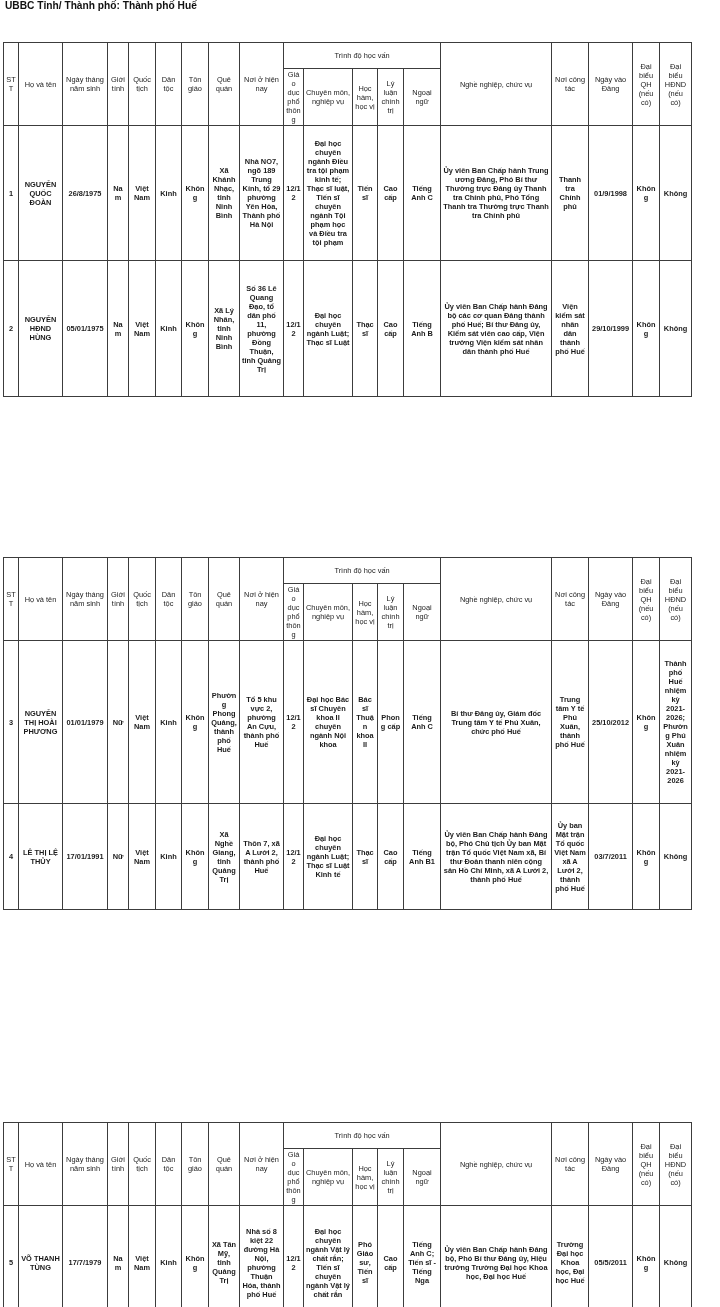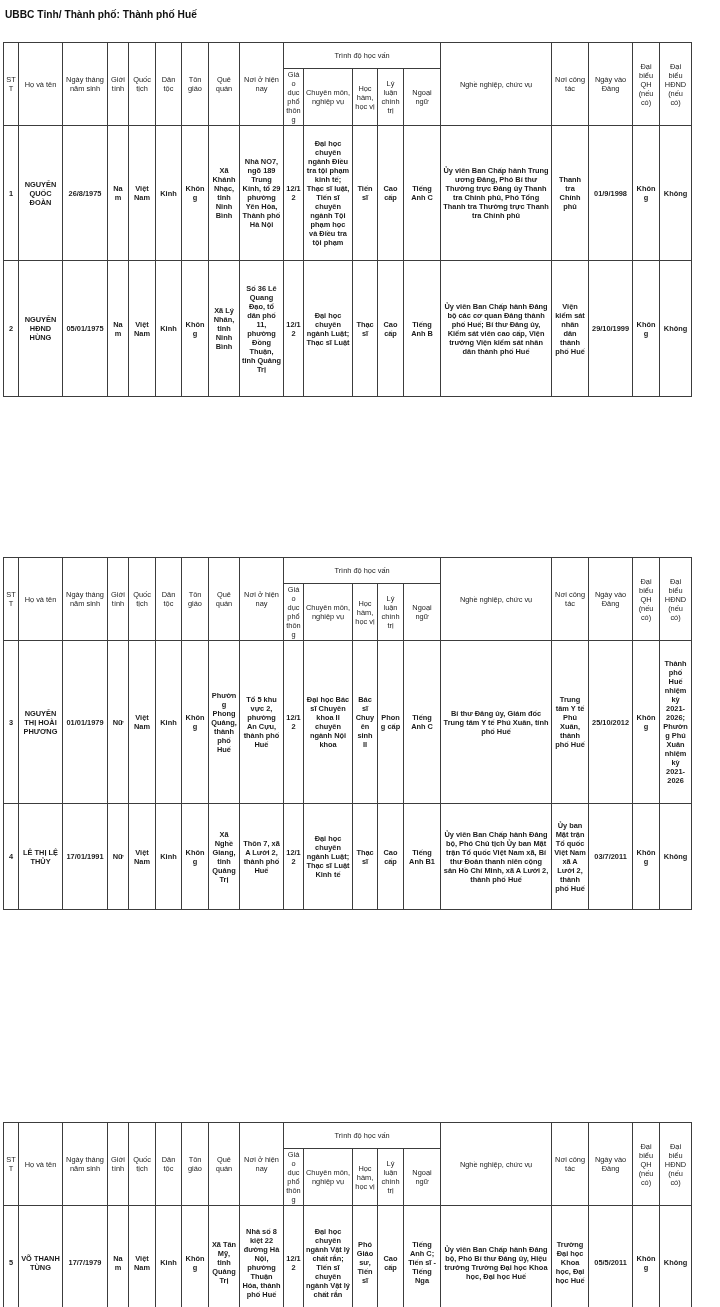--- a/index.html
+++ b/index.html
@@ -1,18 +1,18 @@
 <!DOCTYPE html>
 <html lang="vi"><head>
 <meta charset="utf-8">
 <style>
   html,body{margin:0;padding:0;background:#fff;}
   #page{position:relative;width:720px;height:1307px;background:#fff;
         font-family:"Liberation Sans",sans-serif;overflow:hidden;}
-  .doc-head{position:absolute;top:9px;left:5px;width:712px;}
+  .doc-head{position:absolute;top:0;left:5px;width:712px;}
   .doc-head div{font-size:10.2px;font-weight:bold;color:#111;line-height:11.6px;
         white-space:nowrap;letter-spacing:0;}
   .tbl-wrap{position:absolute;left:3px;width:690px;}
   table.grid{border-collapse:collapse;table-layout:fixed;width:688px;background:#fff;}
   table.grid th,table.grid td{border:1px solid #3c3c3c;padding:1px 2px;
         font-size:7.4px;line-height:1.22;color:#1b1b1b;vertical-align:middle;
         text-align:center;word-wrap:break-word;overflow:hidden;}
   table.grid th{font-weight:normal;}
   table.grid td{font-weight:600;}
   td.tl{text-align:left;}
@@ -179,24 +179,24 @@
         <td class="tl">NGUYỄN THỊ HOÀI PHƯƠNG</td>
         <td>01/01/1979</td>
         <td>Nữ</td>
         <td>Việt Nam</td>
         <td>Kinh</td>
         <td>Không</td>
         <td class="tl">Phường Phong Quảng, thành phố Huế</td>
         <td class="tl">Tổ 5 khu vực 2, phường An Cựu, thành phố Huế</td>
         <td>12/12</td>
         <td class="tl">Đại học Bác sĩ Chuyên khoa II chuyên ngành Nội khoa</td>
-        <td class="tl">Bác sĩ Chuyên sinh II</td>
+        <td class="tl">Bác sĩ Thuận khoa II</td>
         <td class="tl">Phong cấp</td>
         <td class="tl">Tiếng Anh C</td>
-        <td class="tl">Bí thư Đảng ủy, Giám đốc Trung tâm Y tế Phú Xuân, tính phố Huế</td>
+        <td class="tl">Bí thư Đảng ủy, Giám đốc Trung tâm Y tế Phú Xuân, chức phố Huế</td>
         <td class="tl">Trung tâm Y tế Phú Xuân, thành phố Huế</td>
         <td>25/10/2012</td>
         <td>Không</td>
         <td>Thành phố Huế nhiệm kỳ 2021- 2026; Phường Phú Xuân nhiệm kỳ 2021- 2026</td>
       </tr>
       <tr style="height:106px">
         <td>4</td>
         <td class="tl">LÊ THỊ LỆ THỦY</td>
         <td>17/01/1991</td>
         <td>Nữ</td>

